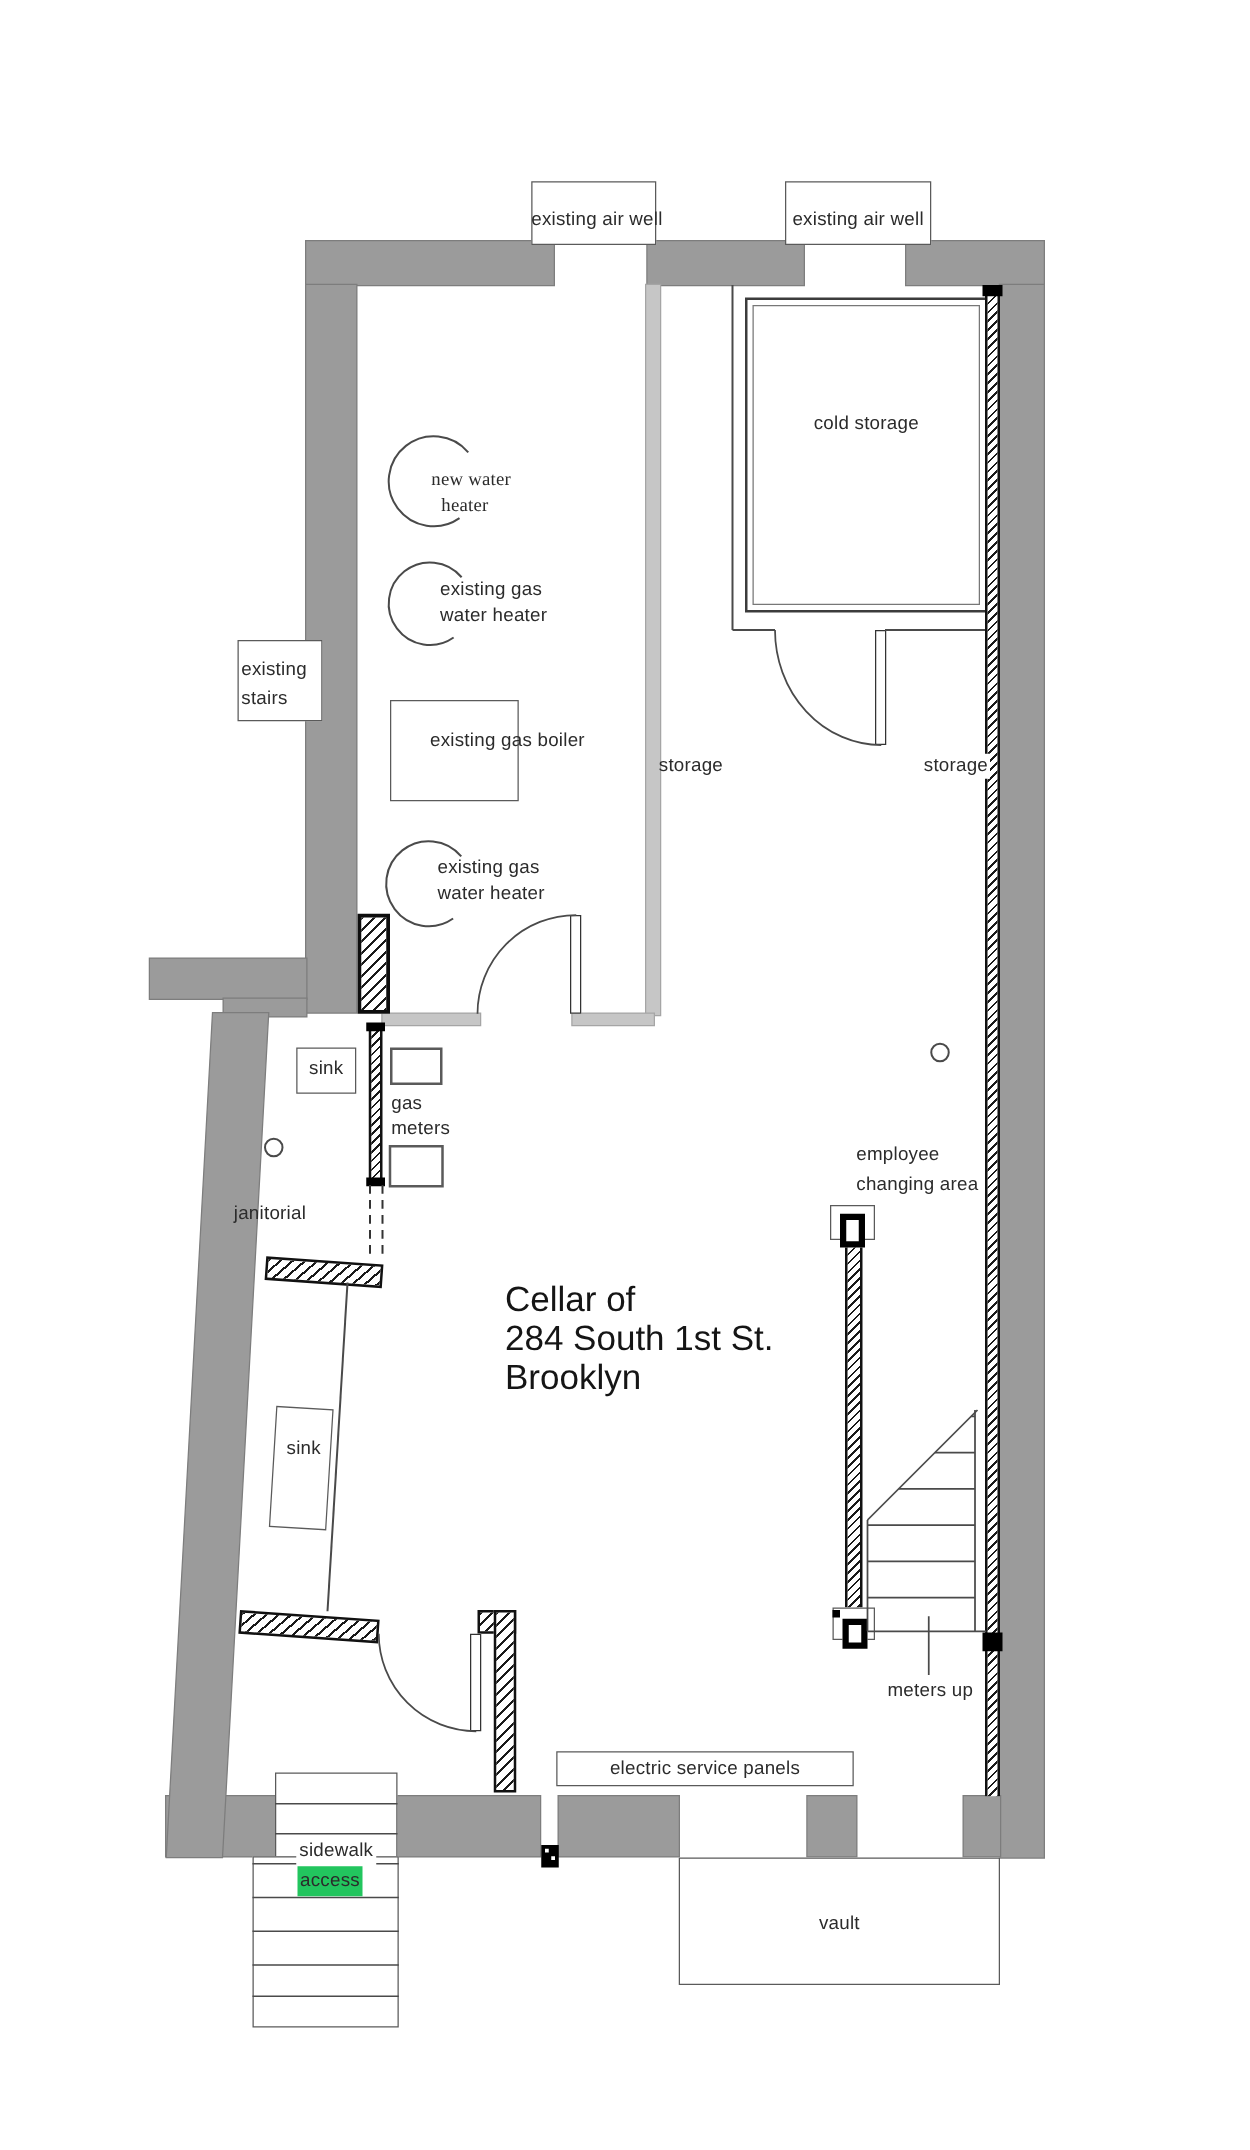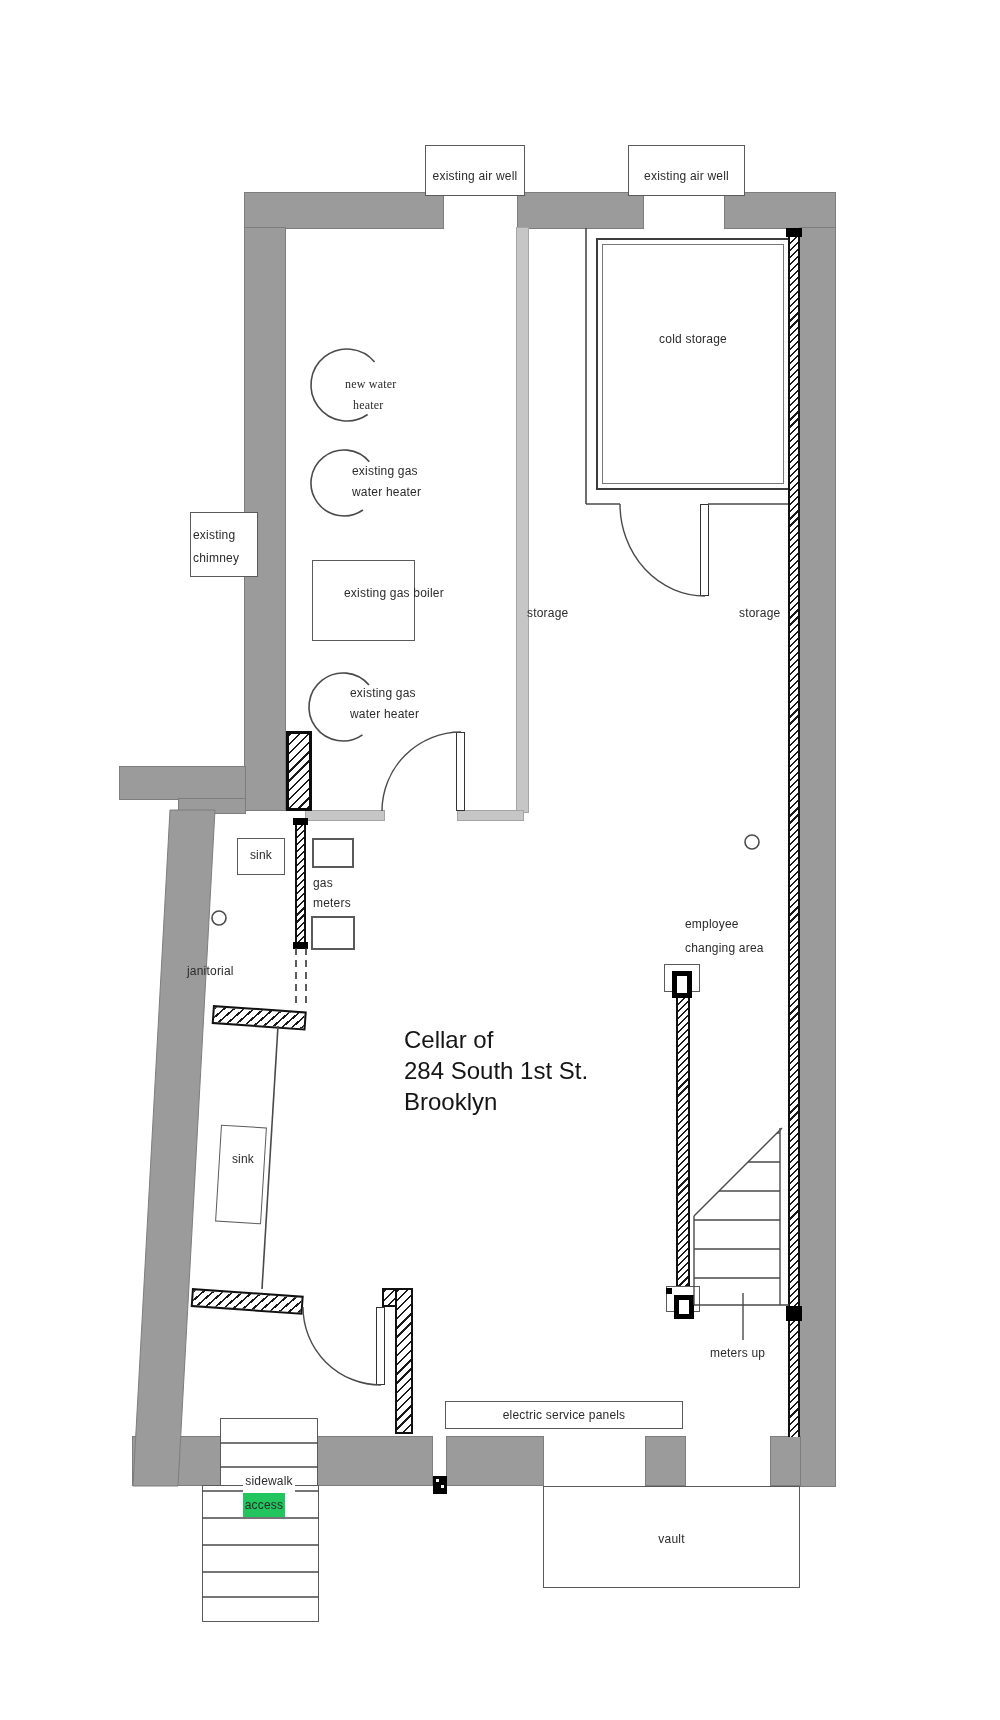--- a/index.html
+++ b/index.html
@@ -14,21 +14,21 @@
   .w{position:absolute;background:var(--wall);box-shadow:0 0 0 1px #7d7d7d;}
   .lw{position:absolute;background:var(--partition);box-shadow:0 0 0 1px #a5a5a5;}
   .thinbox{position:absolute;background:#fff;border:1px solid #5a5a5a;box-sizing:border-box;}
   .medbox{position:absolute;background:#fff;border:2px solid #3c3c3c;box-sizing:border-box;}
   .hatch{position:absolute;background-color:#fff;box-sizing:border-box;
          background-image:repeating-linear-gradient(135deg,#1a1a1a 0 1.7px,transparent 1.7px 6.5px);}
   .hatchfine{position:absolute;background-color:#fff;box-sizing:border-box;
          background-image:repeating-linear-gradient(135deg,#1a1a1a 0 1.5px,transparent 1.5px 5px);}
   .blk{position:absolute;background:#000;}
   .leaf{position:absolute;background:#fff;border:1px solid #333;box-sizing:border-box;}
-  .lbl{position:absolute;font-size:12px;line-height:20px;letter-spacing:.2px;color:var(--text);white-space:nowrap;}
+  .lbl{position:absolute;font-size:15px;line-height:20px;letter-spacing:.2px;color:var(--text);white-space:nowrap;}
   .ctr{text-align:center;}
   svg.overlay{position:absolute;left:0;top:0;pointer-events:none;}
 </style>
 </head>
 <body>
 
 <div class="plan">
 
   <div class="w" style="left:245px;top:193px;width:198px;height:35px;"></div>
   <div class="w" style="left:518px;top:193px;width:125px;height:35px;"></div>
@@ -131,41 +131,41 @@
   <div class="lbl" style="left:345px;top:374px;line-height:21px;font-family:Liberation Serif, serif;">
     <div>new water</div>
     <div style="padding-left:8px;">heater</div>
   </div>
   <div class="lbl" style="left:352px;top:461px;line-height:21px;">
     <div>existing  gas</div>
     <div>water heater</div>
   </div>
   <div class="lbl" style="left:193px;top:524px;line-height:23px;">
     <div>existing</div>
-    <div>chimney</div>
+    <div>stairs</div>
   </div>
   <div class="lbl" style="left:344px;top:583px;"><span>existing gas boiler</span></div>
   <div class="lbl" style="left:350px;top:683px;line-height:21px;">
     <div>existing gas</div>
     <div>water heater</div>
   </div>
 
   <div class="lbl" style="left:527px;top:603px;"><span>storage</span></div>
   <div class="lbl" style="left:737px;top:603px;background:#fff;padding:0 2px;"><span>storage</span></div>
 
   <div class="lbl ctr" style="left:237px;top:845px;width:48px;"><span>sink</span></div>
   <div class="lbl ctr" style="left:219px;top:1149px;width:48px;"><span>sink</span></div>
 
   <div class="lbl" style="left:313px;top:873px;line-height:20px;">
     <div>gas</div>
     <div>meters</div>
   </div>
   <div class="lbl" style="left:187px;top:961px;"><span>janitorial</span></div>
 
-  <div style="position:absolute;left:404px;top:1024px;font-size:24px;line-height:31px;color:#151515;white-space:nowrap;">
+  <div style="position:absolute;left:404px;top:1024px;font-size:28px;line-height:31px;color:#151515;white-space:nowrap;">
     <div>Cellar of</div>
     <div>284 South 1st St.</div>
     <div>Brooklyn</div>
   </div>
 
   <div class="lbl" style="left:685px;top:912px;line-height:24px;">
     <div>employee</div>
     <div>changing area</div>
   </div>
 

